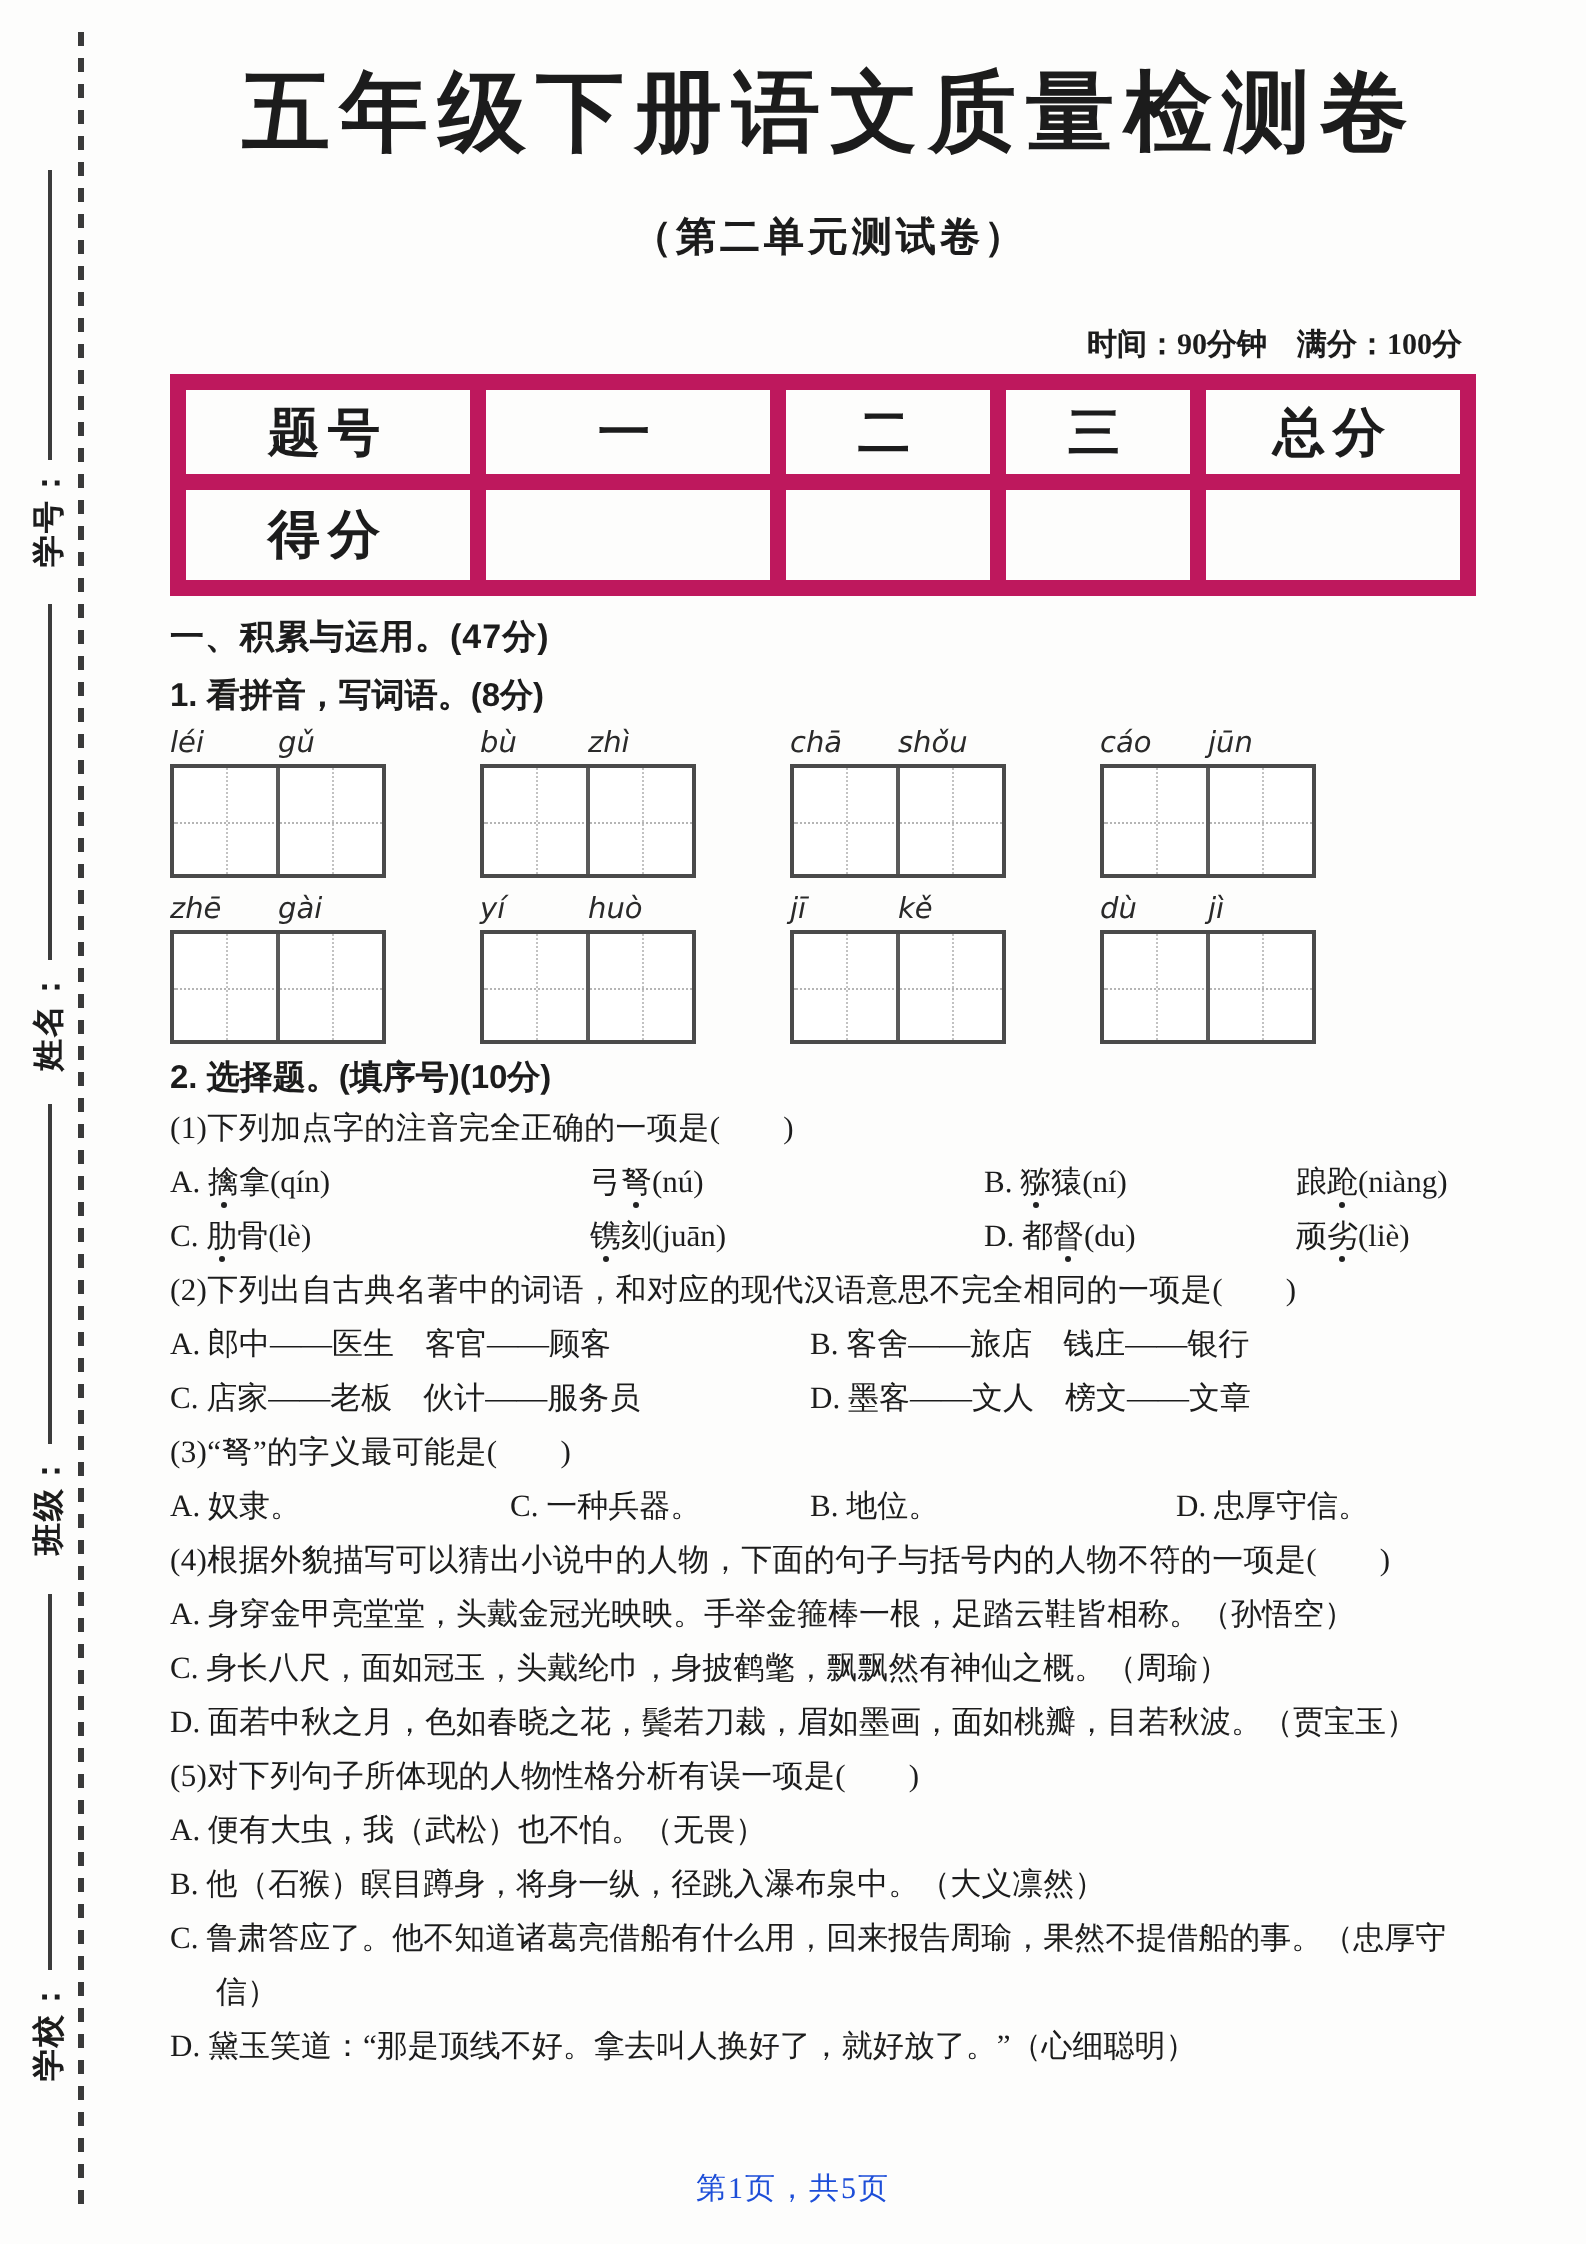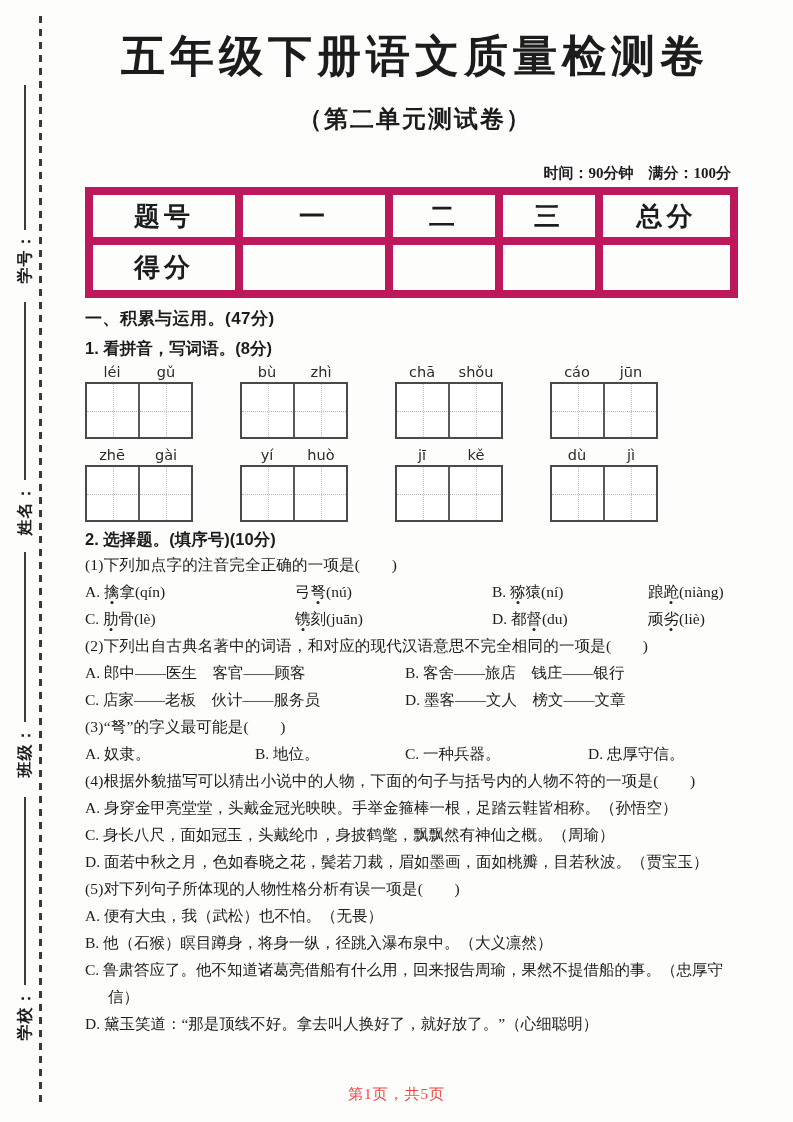--- a/index.html
+++ b/index.html
@@ -31,21 +31,21 @@
   .ml-1 { top: 258px; } .ml-2 { top: 510px; } .ml-3 { top: 752px; } .ml-4 { top: 1015px; }
 
   
   .content { position: absolute; left: 85px; top: 0; width: 660px; }
 
   .exam-title {
     margin-top: 24px; text-align: center;
     font-size: 44px; font-weight: 700; letter-spacing: 5px; line-height: 66px;
   }
   .exam-subtitle {
-    text-align: center; font-size: 24px; font-weight: 600;
+    text-align: center; font-size: 20px; font-weight: 600;
     letter-spacing: 2px; line-height: 46px; margin-top: 6px;
   }
   .exam-info {
     text-align: right; font-size: 15px; font-weight: 600;
     line-height: 22px; margin-top: 20px; padding-right: 14px;
   }
 
   table.score-table {
     width: 645px; margin-top: 3px;
     border-collapse: collapse; table-layout: fixed;
@@ -66,21 +66,21 @@
     margin-top: 5px; font-size: 16.5px; font-weight: 700;
     font-family: "Liberation Sans", "DejaVu Sans", sans-serif;
     line-height: 24px;
   }
 
   
   .pinyin-row { display: flex; gap: 47px; margin-top: 3px; }
   .pinyin-row + .pinyin-row { margin-top: 7px; }
   .pbox { width: 108px; }
   .pinyin { display: flex; font-family: "DejaVu Sans", sans-serif; font-size: 14.5px; color: #2a2a2a; line-height: 18px; }
-  .pinyin span { flex: 1; text-align: center; }
+  .pinyin span { flex: 1; text-align: left; font-style: italic; }
   .wgrid {
     position: relative; display: flex; height: 57px; margin-top: 1px;
     border: 2px solid #4a4a4a; background: #fff;
   }
   .wgrid::before { 
     content: ""; position: absolute; left: 0; right: 0; top: 50%;
     border-top: 1px dotted #b5b5b5;
   }
   .wcell { position: relative; flex: 1; }
   .wcell:first-child { border-right: 2px solid #5a5a5a; }
@@ -99,21 +99,21 @@
   .opt { padding-left: 23px; text-indent: -23px; }
   .emdot { position: relative; }
   .emdot::after {
     content: ""; position: absolute; left: 50%; bottom: -4px;
     width: 3px; height: 3px; border-radius: 50%; background: #222;
     transform: translateX(-50%);
   }
 
   .page-footer {
     position: absolute; top: 1085px; left: 0; width: 100%;
-    text-align: center; font-size: 15px; color: #ef4444; letter-spacing: 1px;
+    text-align: center; font-size: 15px; color: #1d4ed8; letter-spacing: 1px;
   }
 </style>
 </head>
 <body>
 
 <div class="page">
 
   <div class="binding-line"></div>
   <div class="blank-line bl-1"></div>
   <div class="blank-line bl-2"></div>
@@ -269,22 +269,22 @@
         <span class="opt">B. 客舍——旅店　钱庄——银行</span>
       </div>
       <div class="optgrid g2">
         <span class="opt">C. 店家——老板　伙计——服务员</span>
         <span class="opt">D. 墨客——文人　榜文——文章</span>
       </div>
 
       <div class="stem">(3)“弩”的字义最可能是(　　)</div>
       <div class="optgrid g3">
         <span class="opt">A. 奴隶。</span>
+        <span class="opt">C. 一种兵器。</span>
         <span class="opt">B. 地位。</span>
-        <span class="opt">C. 一种兵器。</span>
         <span class="opt">D. 忠厚守信。</span>
       </div>
 
       <div class="stem">(4)根据外貌描写可以猜出小说中的人物，下面的句子与括号内的人物不符的一项是(　　)</div>
       <div class="opt">A. 身穿金甲亮堂堂，头戴金冠光映映。手举金箍棒一根，足踏云鞋皆相称。（孙悟空）</div>
       <div class="opt">C. 身长八尺，面如冠玉，头戴纶巾，身披鹤氅，飘飘然有神仙之概。（周瑜）</div>
       <div class="opt">D. 面若中秋之月，色如春晓之花，鬓若刀裁，眉如墨画，面如桃瓣，目若秋波。（贾宝玉）</div>
 
       <div class="stem">(5)对下列句子所体现的人物性格分析有误一项是(　　)</div>
       <div class="opt">A. 便有大虫，我（武松）也不怕。（无畏）</div>

